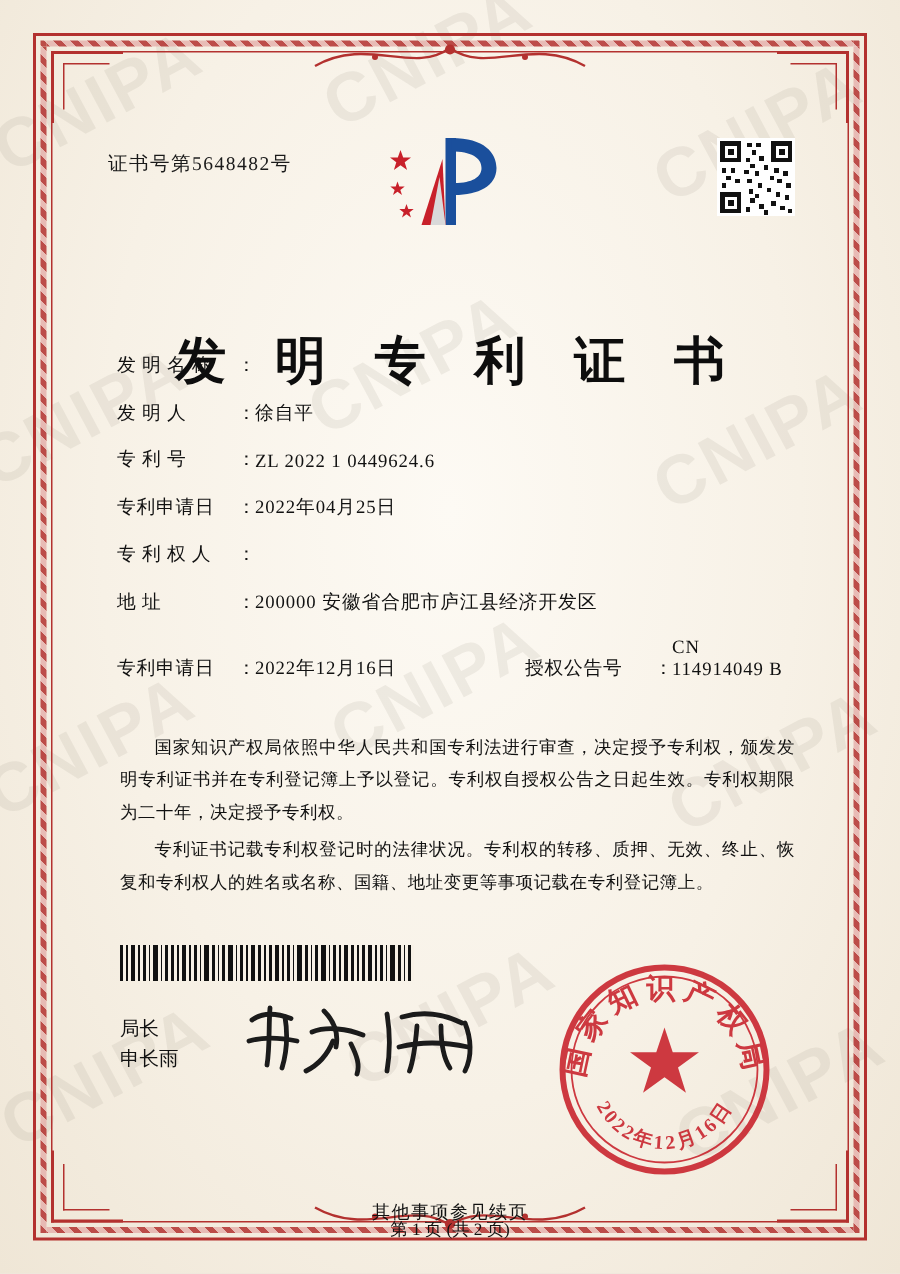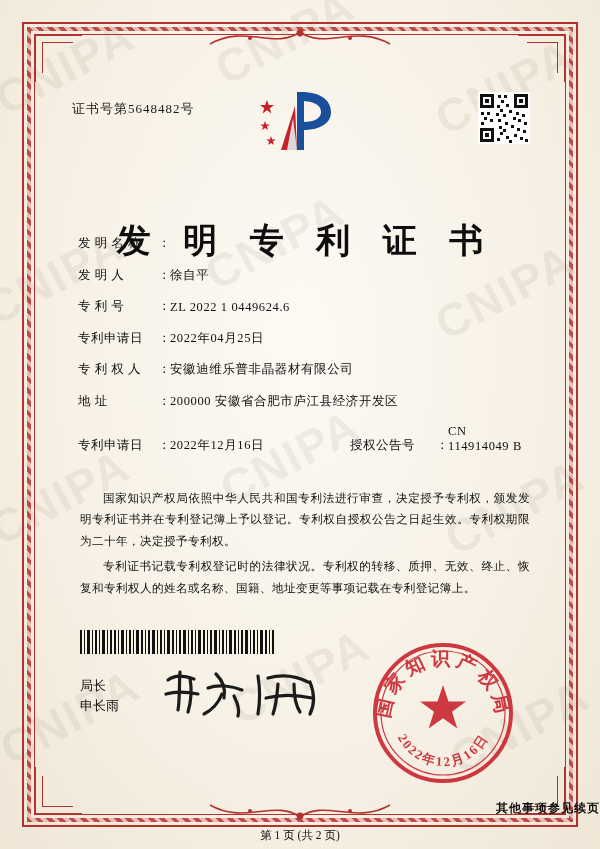--- a/index.html
+++ b/index.html
@@ -114,25 +114,25 @@
   .sign-block{
     position:absolute;left:20px;top:616px;font-size:13px;color:#111;line-height:1.5;
   }
   .sign-img{
     position:absolute;left:100px;top:604px;width:165px;height:58px;
   }
   .seal{
     position:absolute;right:22px;top:578px;width:150px;height:150px;
   }
   .pageno{
-    position:absolute;left:0;right:0;top:768px;text-align:center;font-size:11.5px;color:#111;
+    position:absolute;left:0;right:0;top:752px;text-align:center;font-size:11.5px;color:#111;
   }
   .footnote{
-    position:absolute;left:0;right:0;top:800px;text-align:right;
-    font-size:12px;color:#111;letter-spacing:1px;font-weight:bold;
+    position:absolute;left:0;right:0;top:800px;text-align:center;
+    font-size:12px;color:#111;letter-spacing:1px;font-weight:normal;
   }
 </style>
 </head>
 <body>
 
 <div class="page">
 
   <div class="wm" style="left:-10px;top:40px;font-size:46px;">CNIPA</div>
   <div class="wm" style="left:210px;top:10px;font-size:46px;">CNIPA</div>
   <div class="wm" style="left:430px;top:60px;font-size:46px;">CNIPA</div>
@@ -247,21 +247,20 @@
         <div class="f-value">ZL 2022 1 0449624.6</div>
       </div>
       <div class="field">
         <div class="f-label">专利申请日</div>
         <div class="f-colon">：</div>
         <div class="f-value">2022年04月25日</div>
       </div>
       <div class="field">
         <div class="f-label">专 利 权 人</div>
         <div class="f-colon">：</div>
-        <div class="f-value">安徽迪维乐普非晶器材有限公司</div>
       </div>
       <div class="field">
         <div class="f-label">地        址</div>
         <div class="f-colon">：</div>
         <div class="f-value">200000 安徽省合肥市庐江县经济开发区</div>
       </div>
       <div class="field dual">
         <div class="f-label">专利申请日</div>
         <div class="f-colon">：</div>
         <div class="f-value">2022年12月16日</div>

